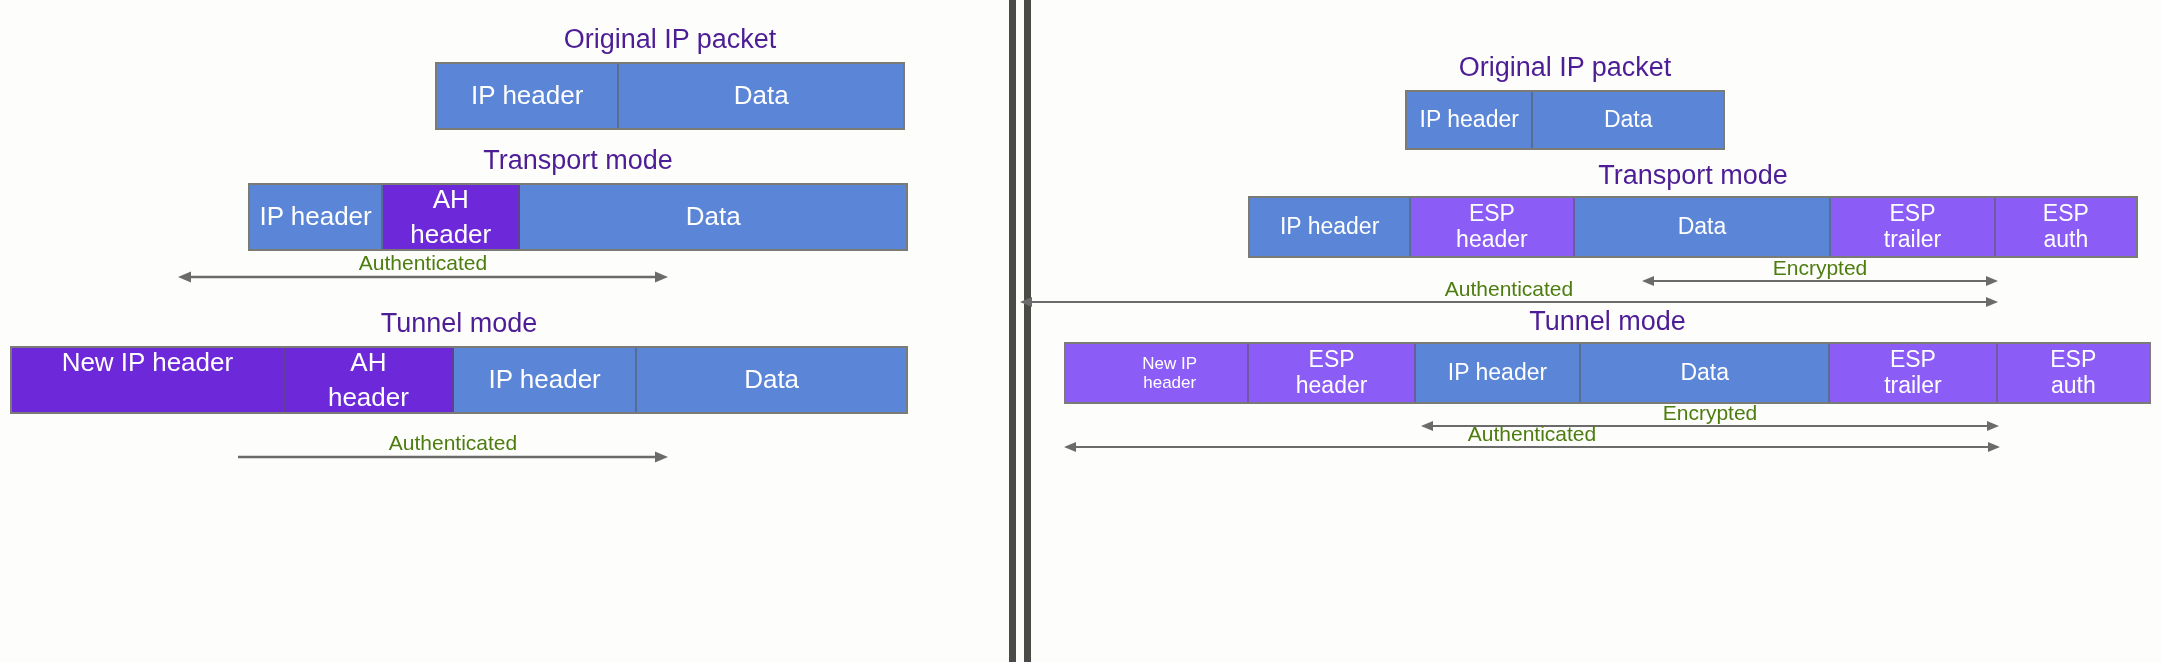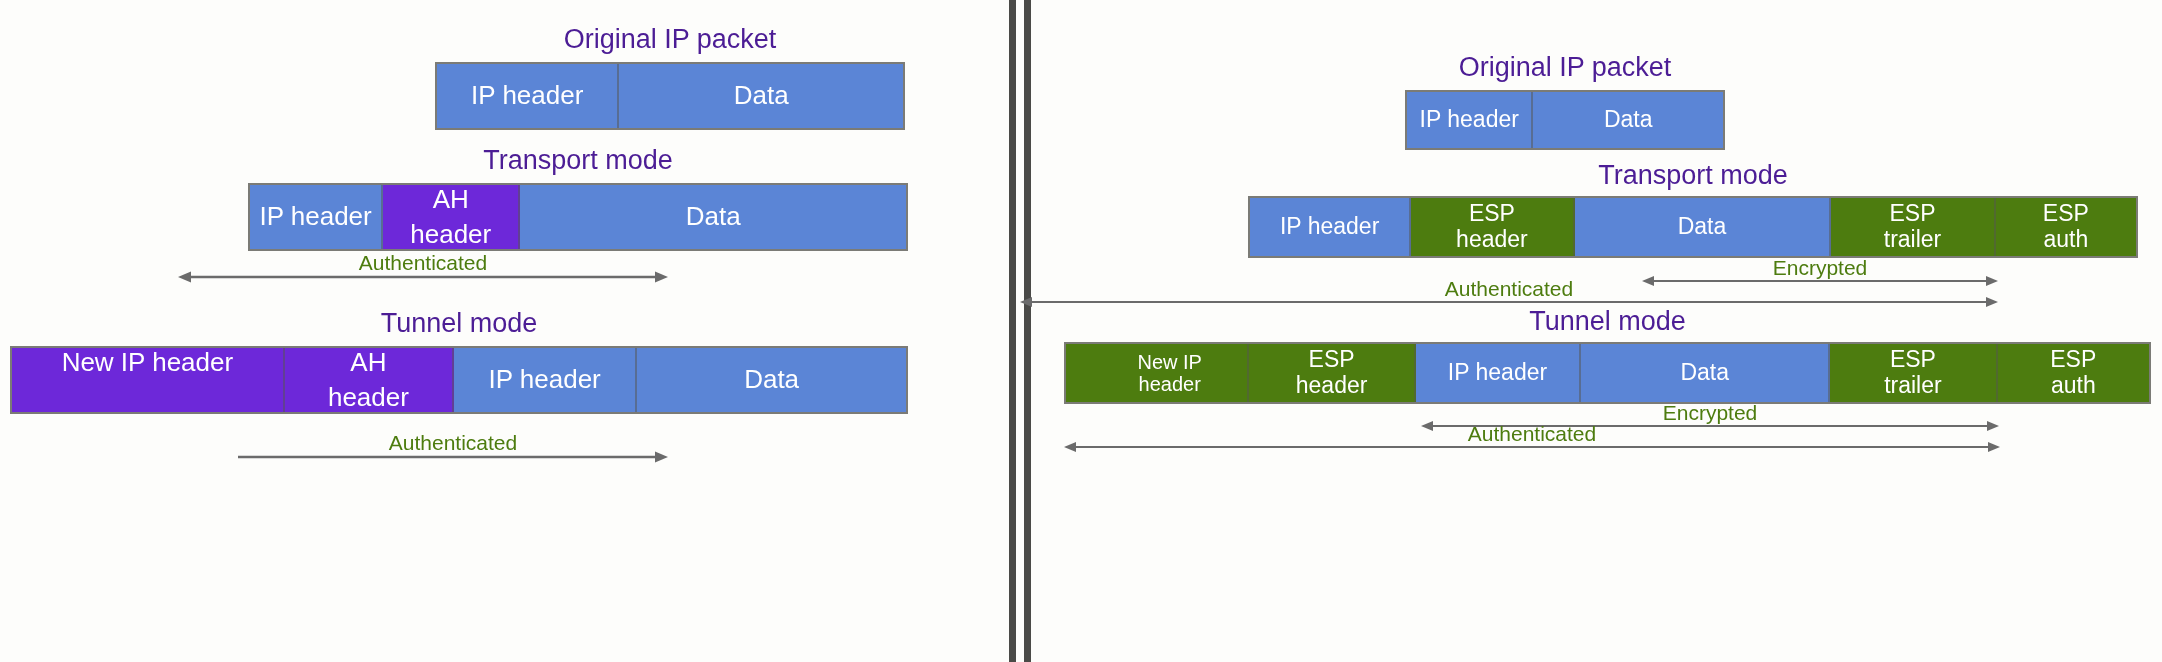--- a/index.html
+++ b/index.html
@@ -48,21 +48,21 @@
     line-height:1.12;
     text-align:center;
     border-right:2px solid #55555080;
     white-space:nowrap;
     overflow:hidden;
   }
   .cell:last-child{border-right:none;}
   .cell .ln{display:block;}
   .c-blue{background:#5b85d6;}
   .c-green{background:#6d28d9;justify-content:space-between;}
-  .c-orange{background:#4d7c0f;}
+  .c-orange{background:#8b5cf6;}
 
   
   .span-label{
     position:absolute;
     font-size:21px;
     color:#4d7c0f;
     white-space:nowrap;
     line-height:1;
     text-align:center;
   }
@@ -192,21 +192,21 @@
       <svg viewBox="0 0 978 18" preserveAspectRatio="none">
         <line x1="8" y1="9" x2="970" y2="9" stroke="#6b6b6b" stroke-width="2"></line>
         <polygon points="0,9 12,4 12,14" fill="#6b6b6b"></polygon>
         <polygon points="978,9 966,4 966,14" fill="#6b6b6b"></polygon>
       </svg>
     </div>
 
     <div class="caption" style="left:1064px;top:308px;width:1087px;text-align:center;">Tunnel mode</div>
 
     <div class="row" style="left:1064px;top:342px;width:1087px;height:62px;">
-      <div class="cell c-orange" style="width:184px;font-size:20px;padding-left:26px;">
+      <div class="cell c-orange" style="width:184px;font-size:17px;padding-left:26px;">
         <span class="ln">New IP</span>
         <span class="ln">header</span>
       </div>
       <div class="cell c-orange" style="width:167px;font-size:23px;">
         <span class="ln">ESP</span>
         <span class="ln">header</span>
       </div>
       <div class="cell c-blue" style="width:166px;font-size:23px;">
         <span class="ln">IP header</span>
       </div>

